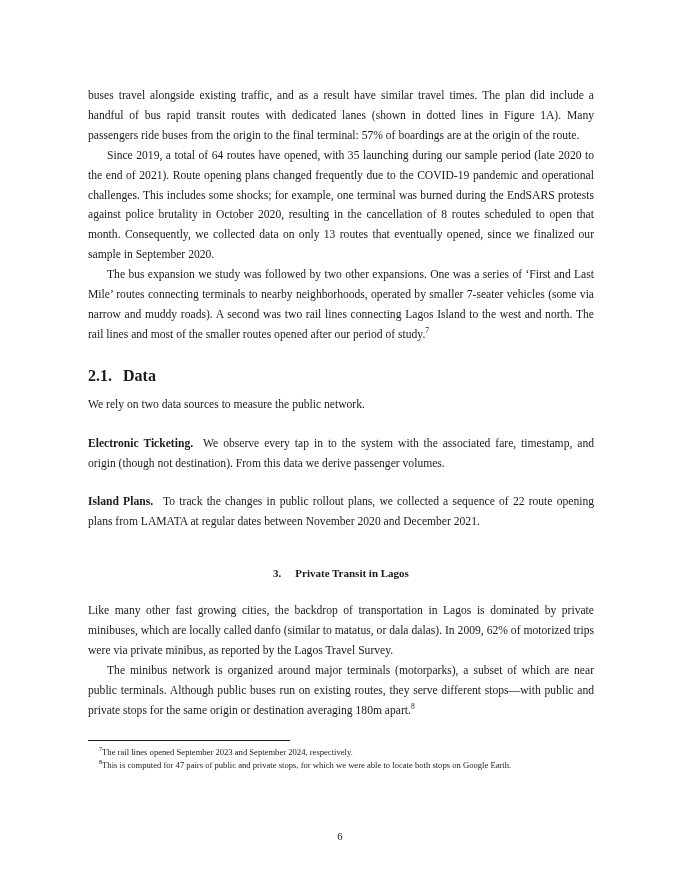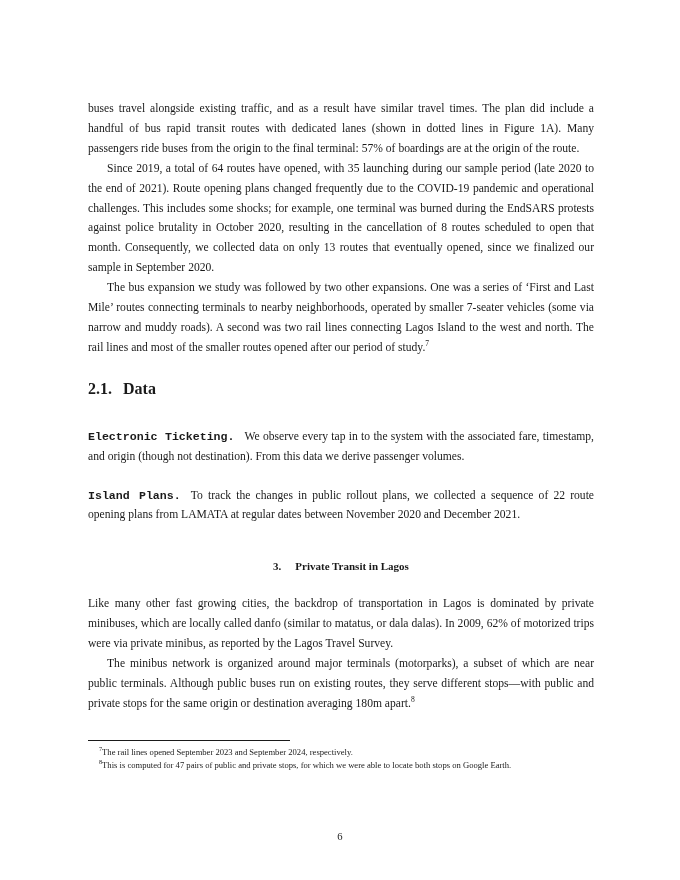--- a/index.html
+++ b/index.html
@@ -18,21 +18,21 @@
   .page {
     position: absolute;
     left: 0; top: 0;
     width: 680px;
     height: 880px;
     background: #ffffff;
   }
   .content {
     position: absolute;
     left: 88px;
-    top: 99px;
+    top: 86px;
     width: 506px;
   }
   p.body-par {
     margin: 0;
     font-size: 11.6px;
     line-height: 19.9px;
     text-align: justify;
     text-justify: inter-word;
     hyphens: none;
   }
@@ -57,21 +57,20 @@
   }
   .lead-par {
     margin: 0;
     font-size: 11.6px;
     line-height: 19.9px;
     text-align: justify;
     padding-top: 19px;
   }
   .lead-par .lead {
     font-weight: bold;
-    font-family: Liberation Mono, monospace;
   }
   .lead-par .lead-gap {
     display: inline-block;
     width: 10px;
   }
   .section-heading {
     margin: 0;
     text-align: center;
     font-size: 11px;
     font-weight: bold;
@@ -120,20 +119,21 @@
   <div class="content">
 
     <p class="body-par">buses travel alongside existing traffic, and as a result have similar travel times. The plan did include a handful of bus rapid transit routes with dedicated lanes (shown in dotted lines in Figure 1A). Many passengers ride buses from the origin to the final terminal: 57% of boardings are at the origin of the route.</p>
 
     <p class="body-par indent">Since 2019, a total of 64 routes have opened, with 35 launching during our sample period (late 2020 to the end of 2021). Route opening plans changed frequently due to the COVID-19 pandemic and operational challenges. This includes some shocks; for example, one terminal was burned during the EndSARS protests against police brutality in October 2020, resulting in the cancellation of 8 routes scheduled to open that month. Consequently, we collected data on only 13 routes that eventually opened, since we finalized our sample in September 2020.</p>
 
     <p class="body-par indent"><span>The bus expansion we study was followed by two other expansions. One was a series of ‘First and Last Mile’ routes connecting terminals to nearby neighborhoods, operated by smaller 7-seater vehicles (some via narrow and muddy roads). A second was two rail lines connecting Lagos Island to the west and north. The rail lines and most of the smaller routes opened after our period of study.</span><sup>7</sup></p>
 
     <h2 class="subsection"><span class="num">2.1.</span><span>Data</span></h2>
 
+    <p class="body-par">We rely on two data sources to measure the public network.</p>
 
     <p class="lead-par"><span class="lead">Electronic Ticketing.</span><span class="lead-gap"></span><span>We observe every tap in to the system with the associated fare, timestamp, and origin (though not destination). From this data we derive passenger volumes.</span></p>
 
     <p class="lead-par"><span class="lead">Island Plans.</span><span class="lead-gap"></span><span>To track the changes in public rollout plans, we collected a sequence of 22 route opening plans from LAMATA at regular dates between November 2020 and December 2021.</span></p>
 
     <h1 class="section-heading"><span class="num">3.</span><span>Private Transit in Lagos</span></h1>
 
     <p class="body-par">Like many other fast growing cities, the backdrop of transportation in Lagos is dominated by private minibuses, which are locally called danfo (similar to matatus, or dala dalas). In 2009, 62% of motorized trips were via private minibus, as reported by the Lagos Travel Survey.</p>
 
     <p class="body-par indent"><span>The minibus network is organized around major terminals (motorparks), a subset of which are near public terminals. Although public buses run on existing routes, they serve different stops—with public and private stops for the same origin or destination averaging 180m apart.</span><sup>8</sup></p>

